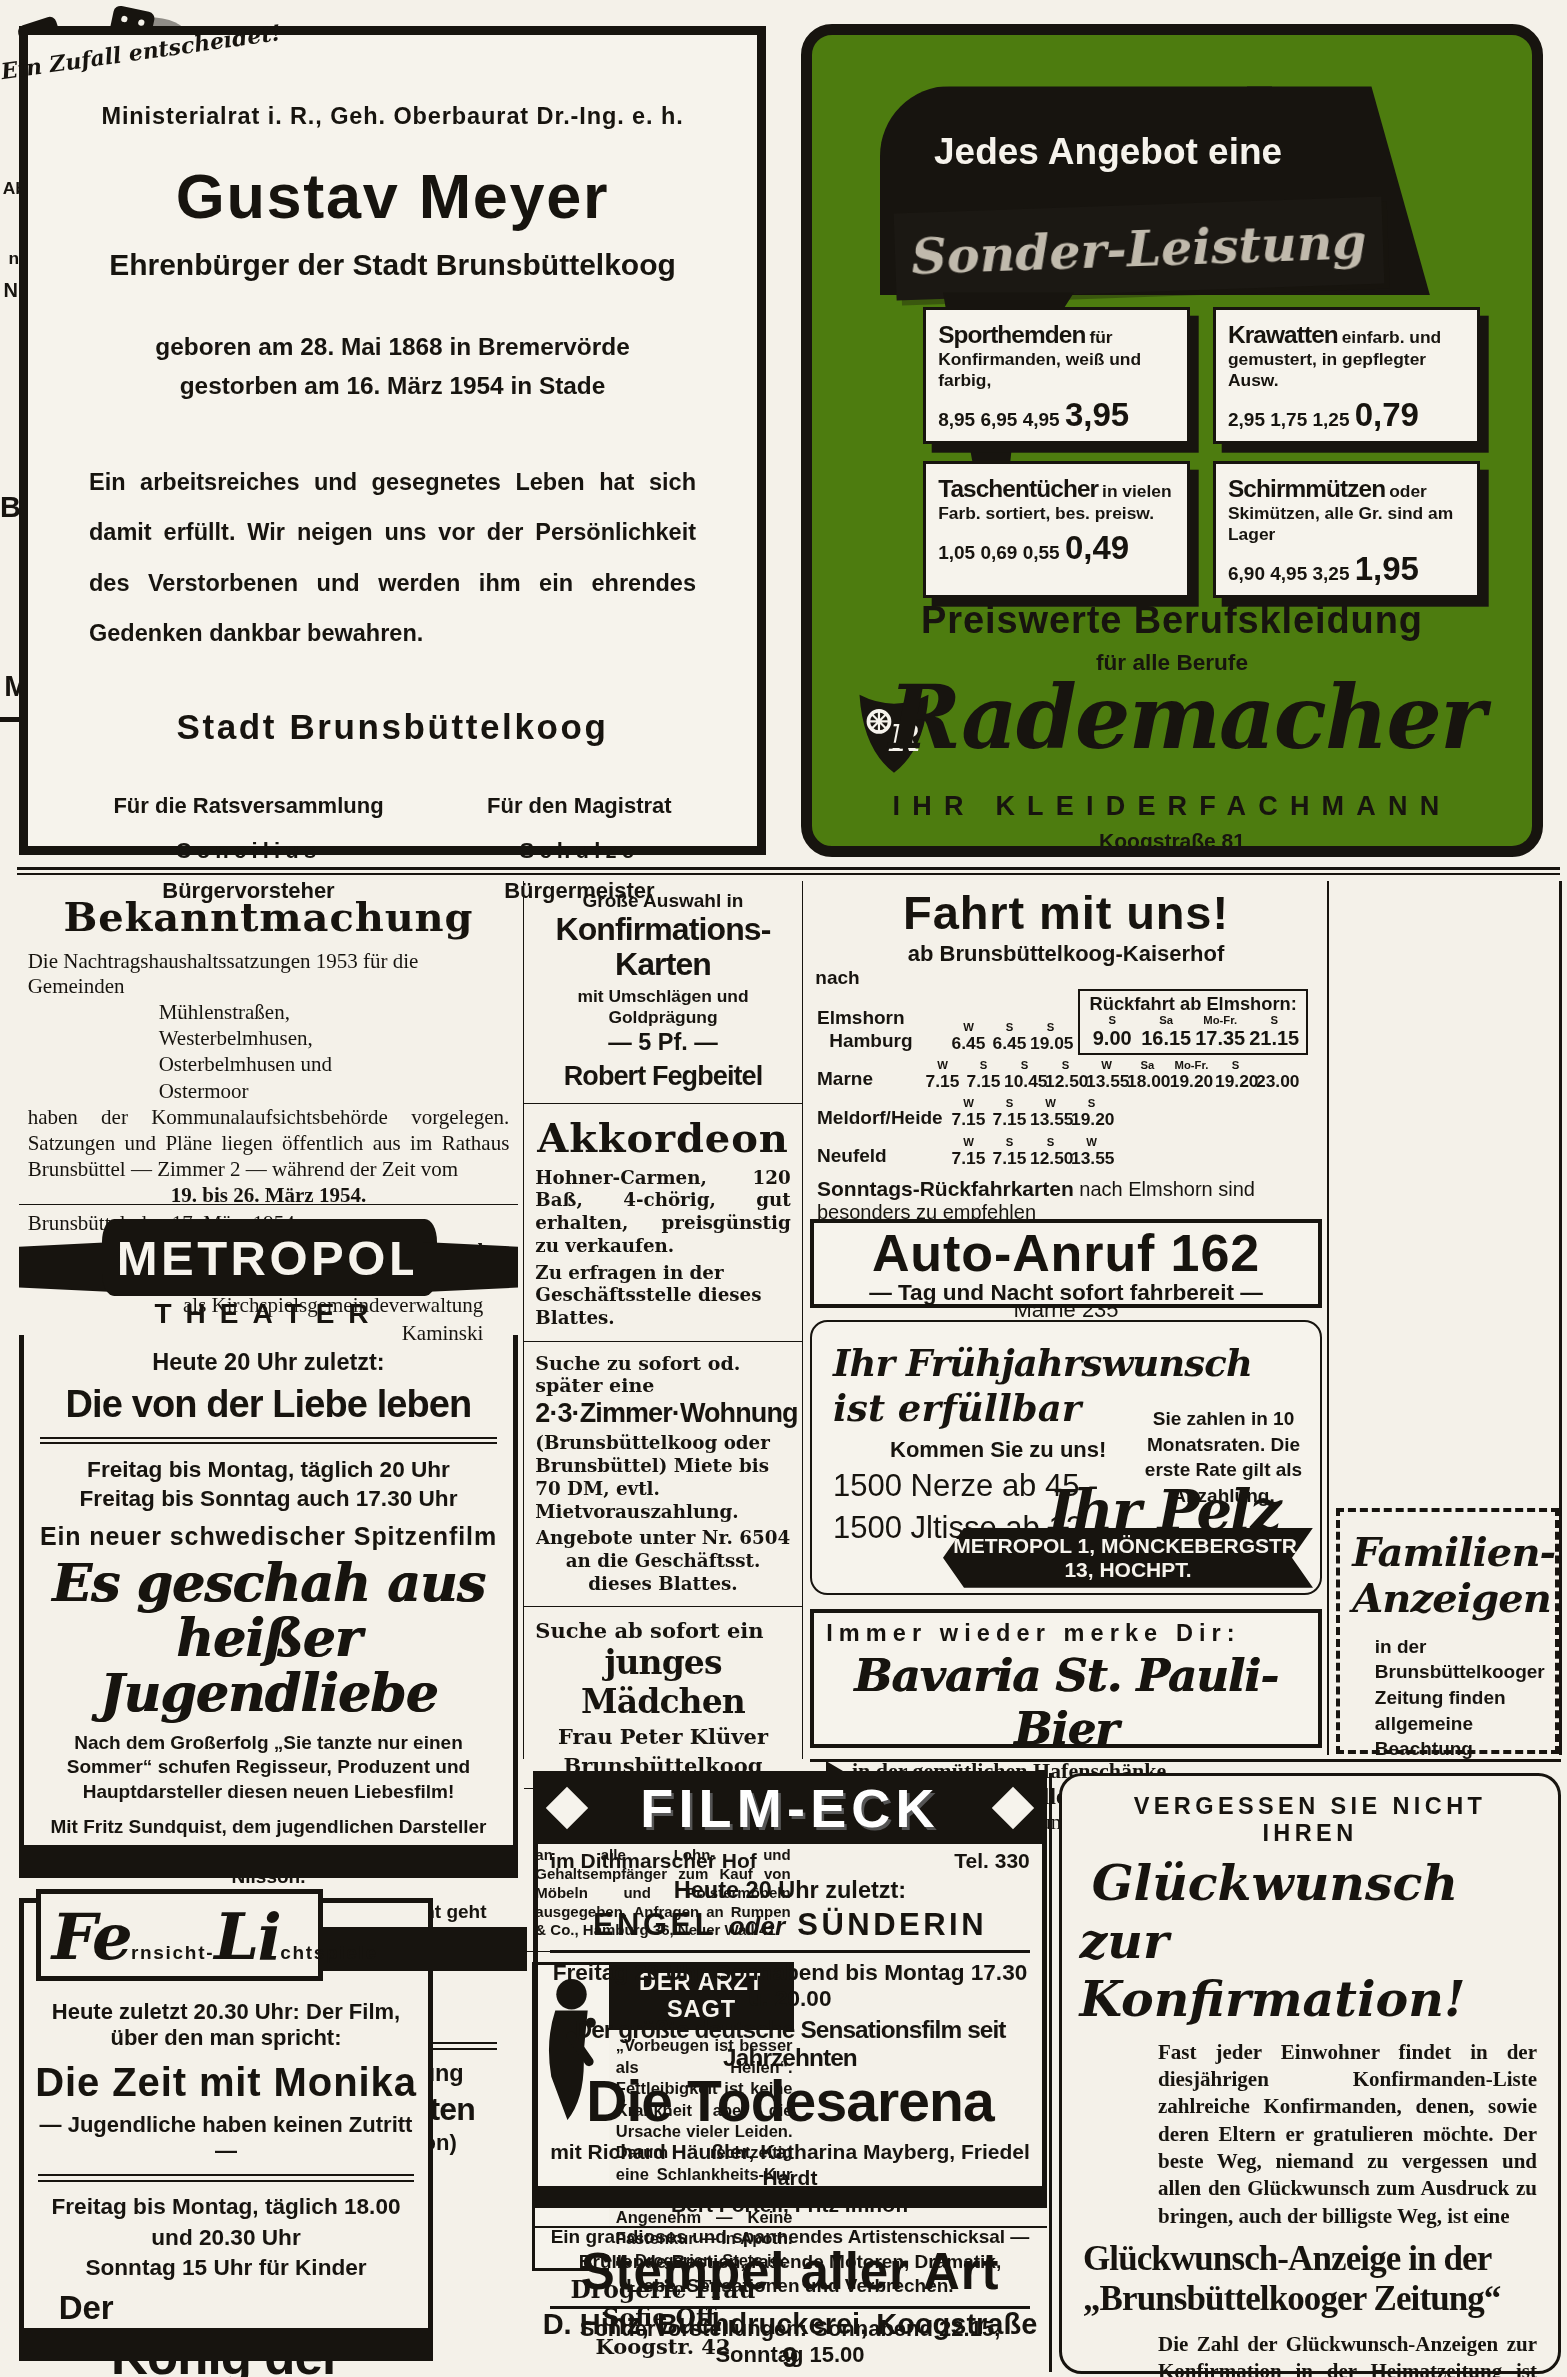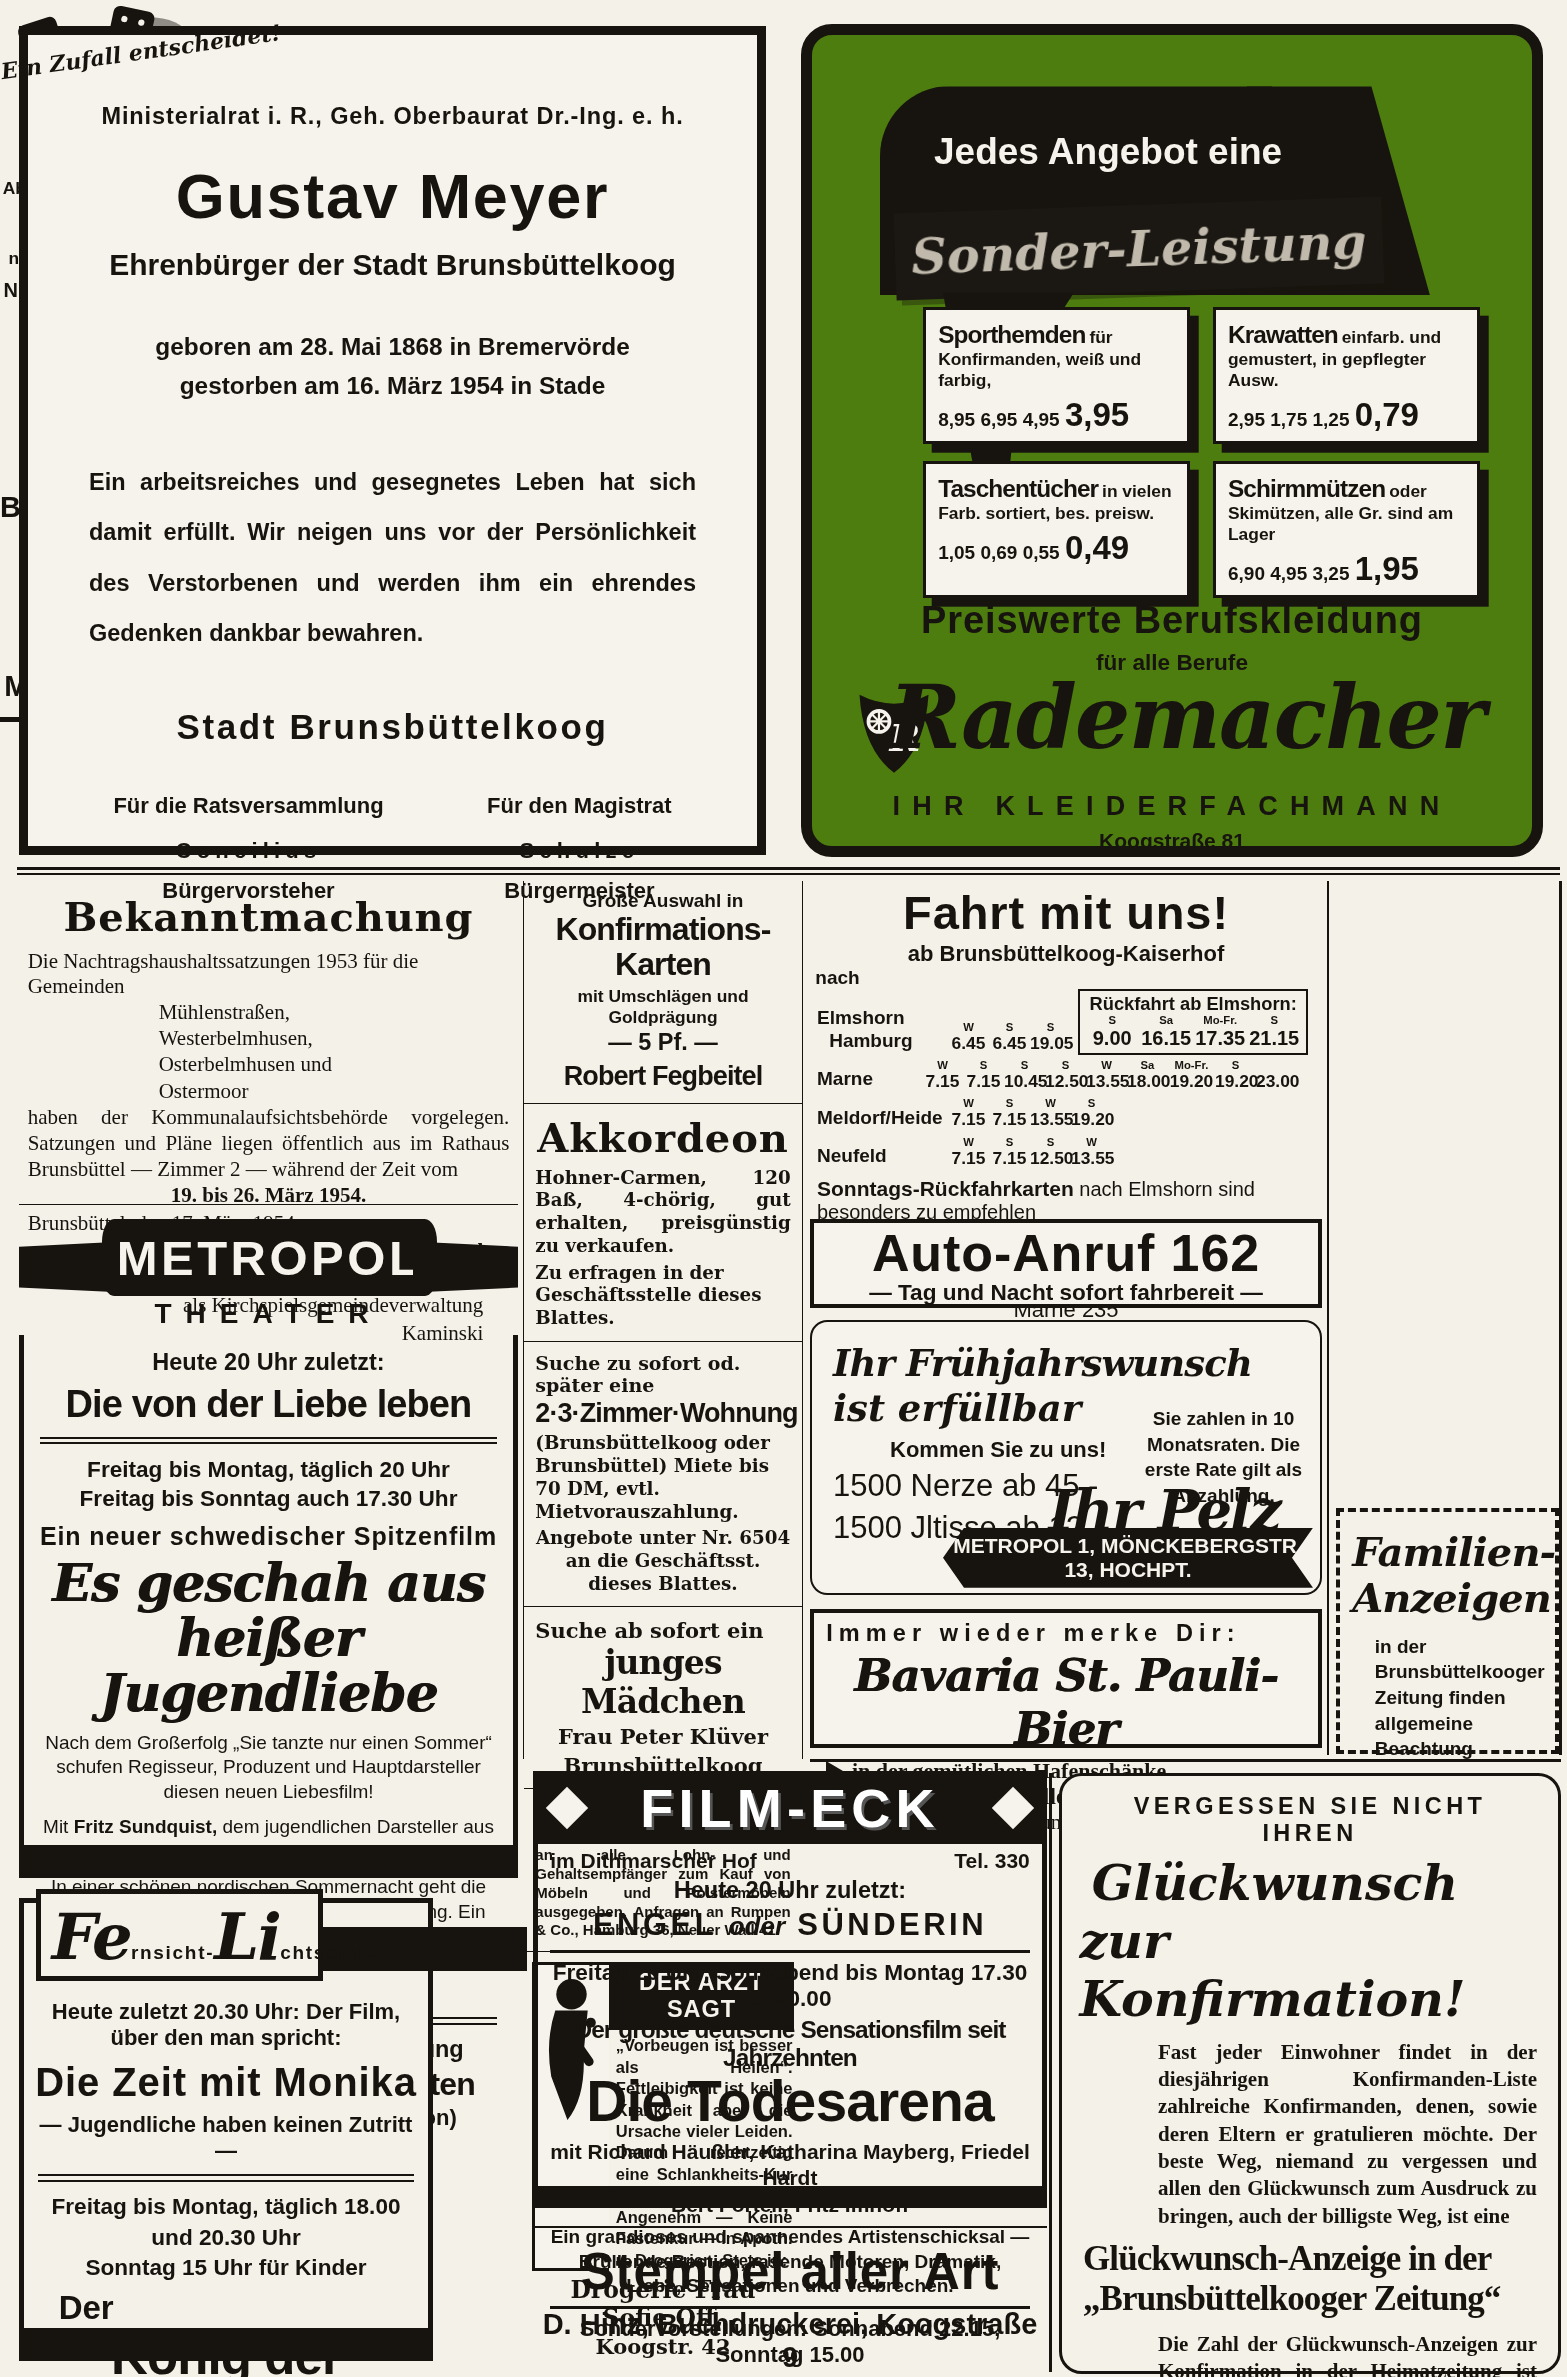--- a/index.html
+++ b/index.html
@@ -70,21 +70,21 @@
   .met-wing.right { right:0; clip-path:polygon(0 0,100% 10%,100% 90%,0 100%); }
   .met-banner { position:absolute; left:83px; top:0; width:335px; height:77px; background:#17140f; border-radius:12.2px/22.6px; color:#f6f3ec; font-size:49px; font-weight:bold; letter-spacing:3.5px; display:flex; align-items:center; justify-content:center; }
   .met-theater { text-align:center; font-size:28px; font-weight:bold; letter-spacing:14px; margin-top:-5.2px; }
   .met-box { border:5.2px solid #17140f; border-top:none; margin-top:5.2px; padding:14px 10.5px 0; text-align:center; position:relative; height:543px; }
   .met-line1 { font-size:23.5px; font-weight:bold; }
   .met-film1 { font-size:38px; font-weight:bold; letter-spacing:-0.9px; margin-top:7px; }
   .double-rule { height:7.8px; border-top:2.6px solid #17140f; border-bottom:2.6px solid #17140f; margin:10.5px 5.2px; }
   .met-times { font-size:22.6px; font-weight:bold; line-height:1.3; }
   .met-lead { font-size:25px; font-weight:bold; margin-top:8.7px; letter-spacing:0.9px; }
   .met-film2 { font-size:52px; line-height:1.05; margin-top:5.2px; }
-  .met-body { font-size:19px; font-weight:normal; text-align:center; line-height:1.3; margin-top:10.5px; }
+  .met-body { font-size:19px; font-weight:bold; text-align:center; line-height:1.3; margin-top:10.5px; }
   .met-verbot { font-size:22px; font-weight:bold; margin-top:7px; }
   .met-jline { font-size:23.5px; font-weight:bold; }
   .met-film3 { font-size:32px; font-weight:bold; letter-spacing:-0.9px; margin-top:3.5px; }
   .met-film3sub { font-size:22px; font-weight:bold; margin-top:1.7px; }
   .black-bar { position:absolute; left:-5.2px; right:-5.2px; bottom:-5.2px; height:33px; background:#17140f; }
 
   
   #feli { left:19px; top:1898px; width:414px; height:463px; border:5.2px solid #17140f; position:absolute; background:#f4f1e9; }
   .feli-strip { position:absolute; left:287px; top:24.4px; height:44px; width:216px; background:#17140f; }
   .feli-logo { position:absolute; left:12.2px; top:-14px; width:287px; background:#f4f1e9; border:5.2px solid #17140f; padding:5.2px 10.5px 1.7px; white-space:nowrap; }

